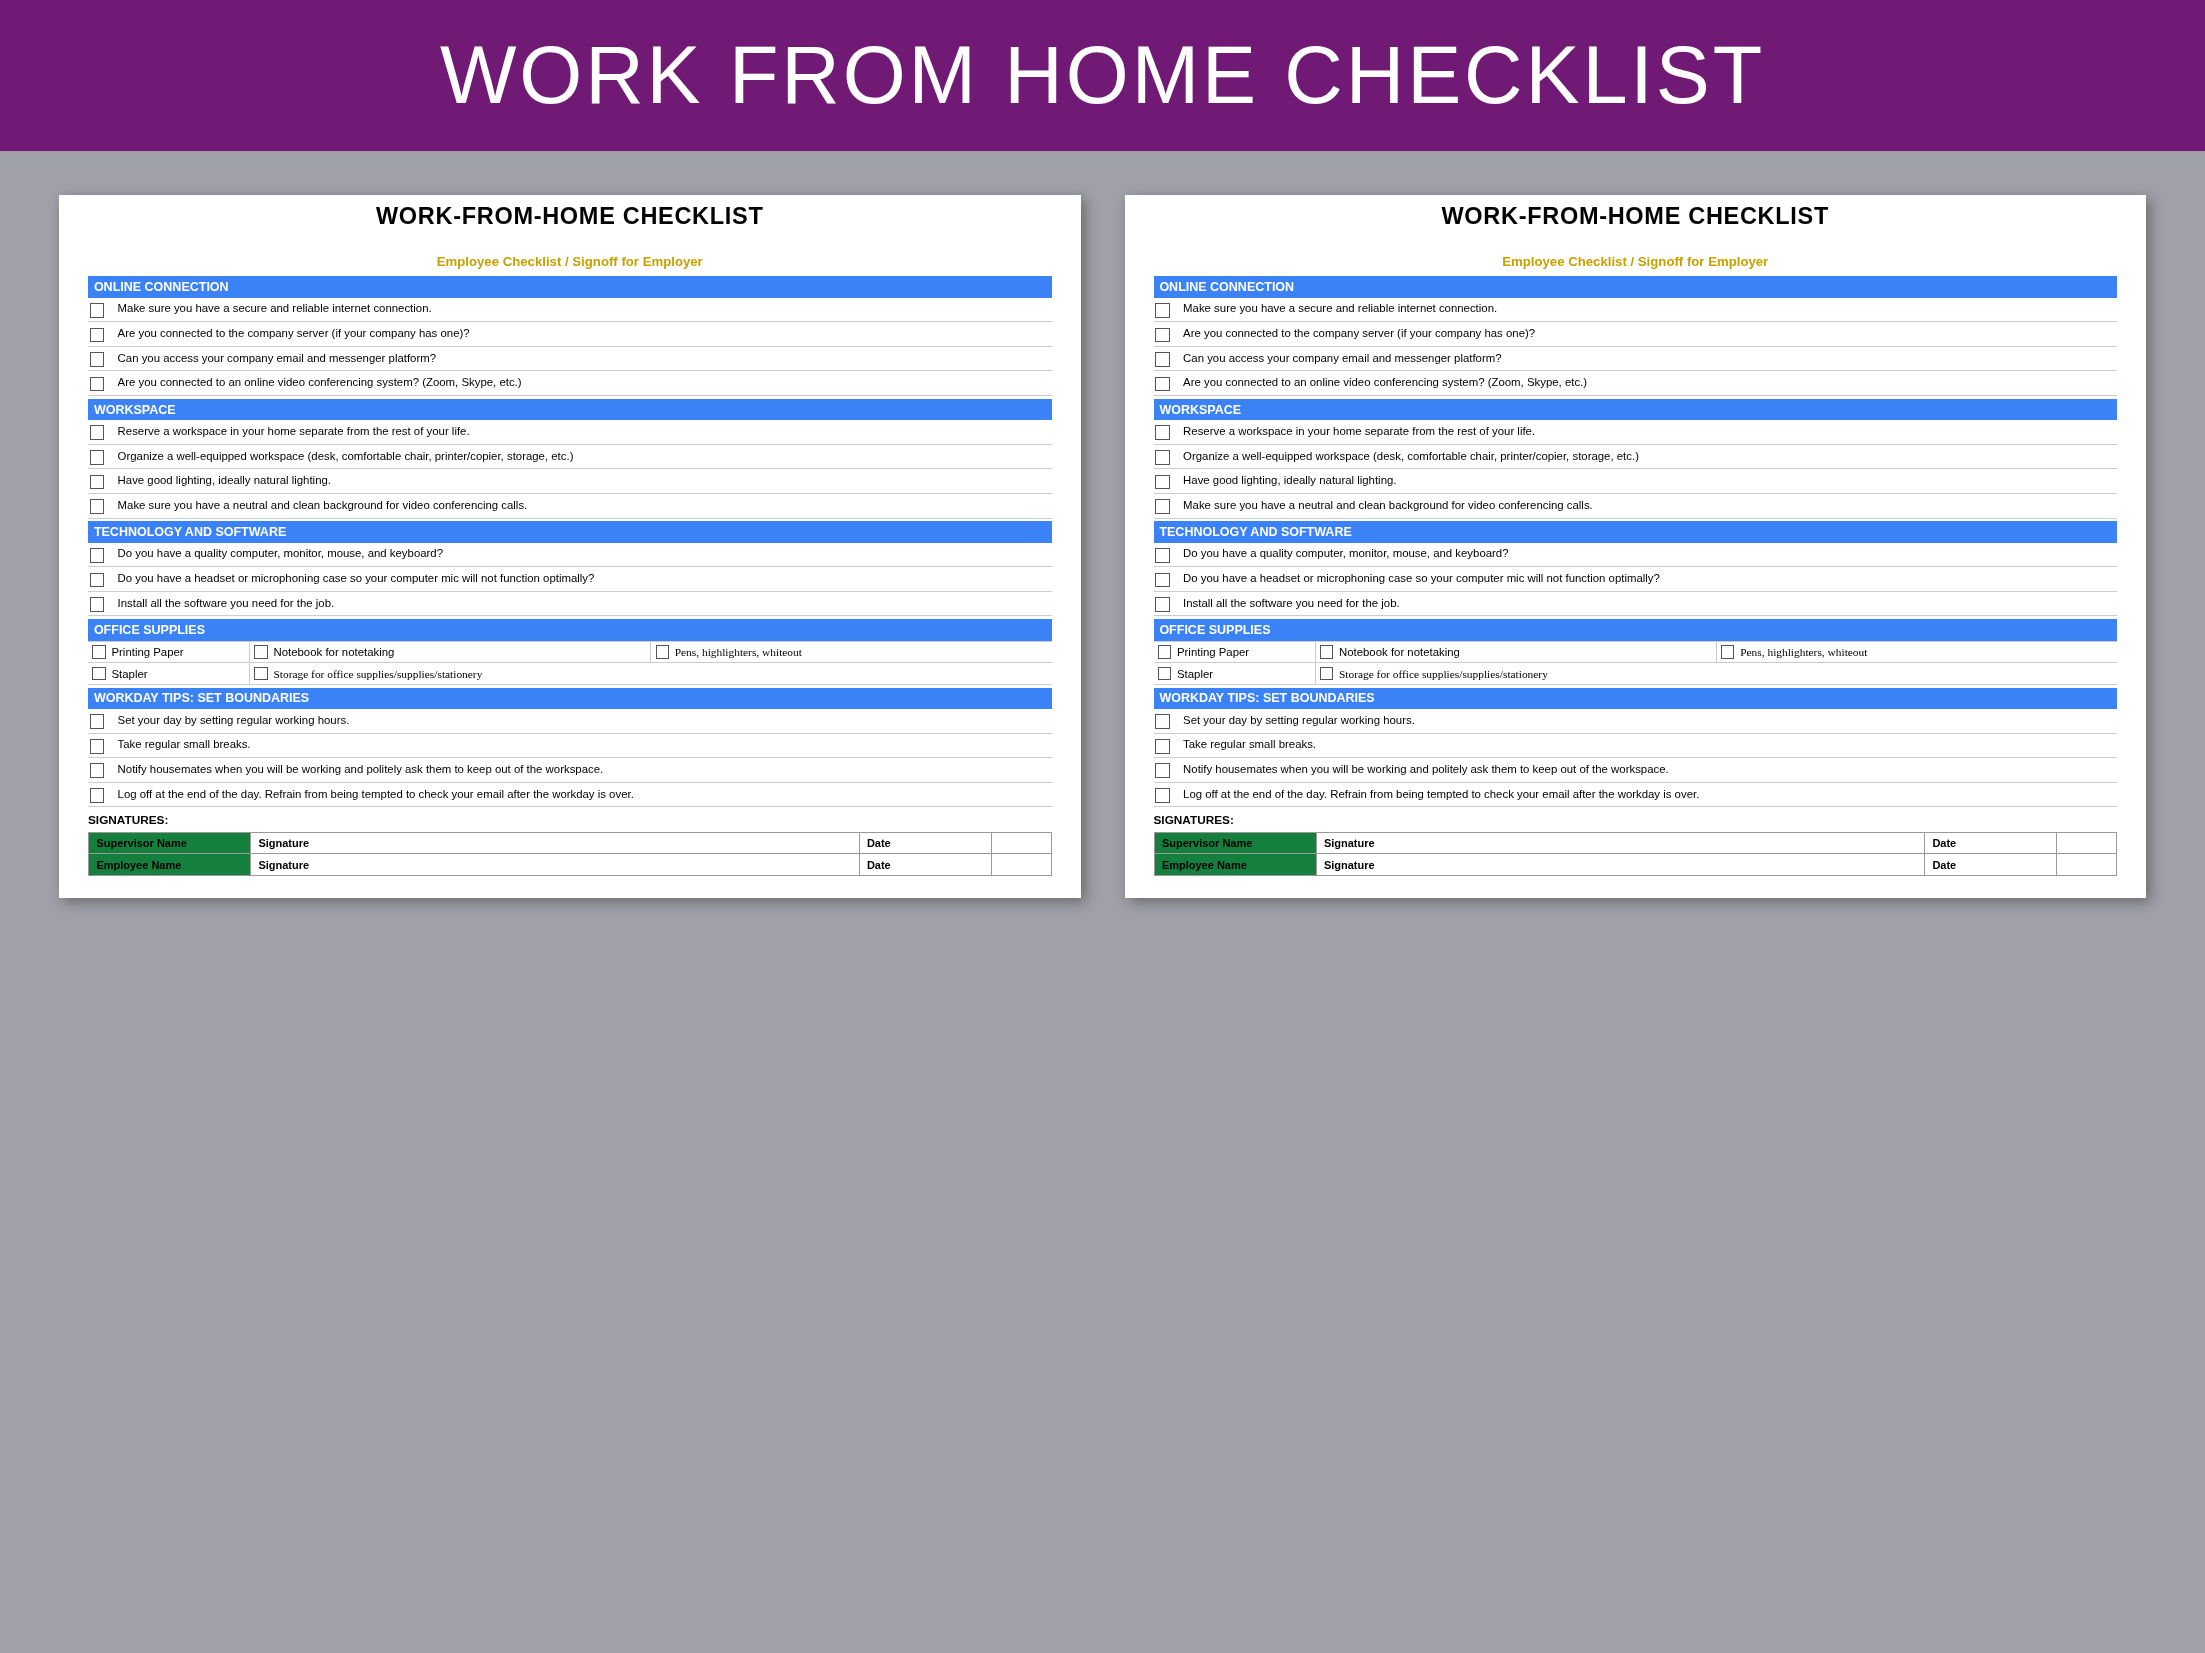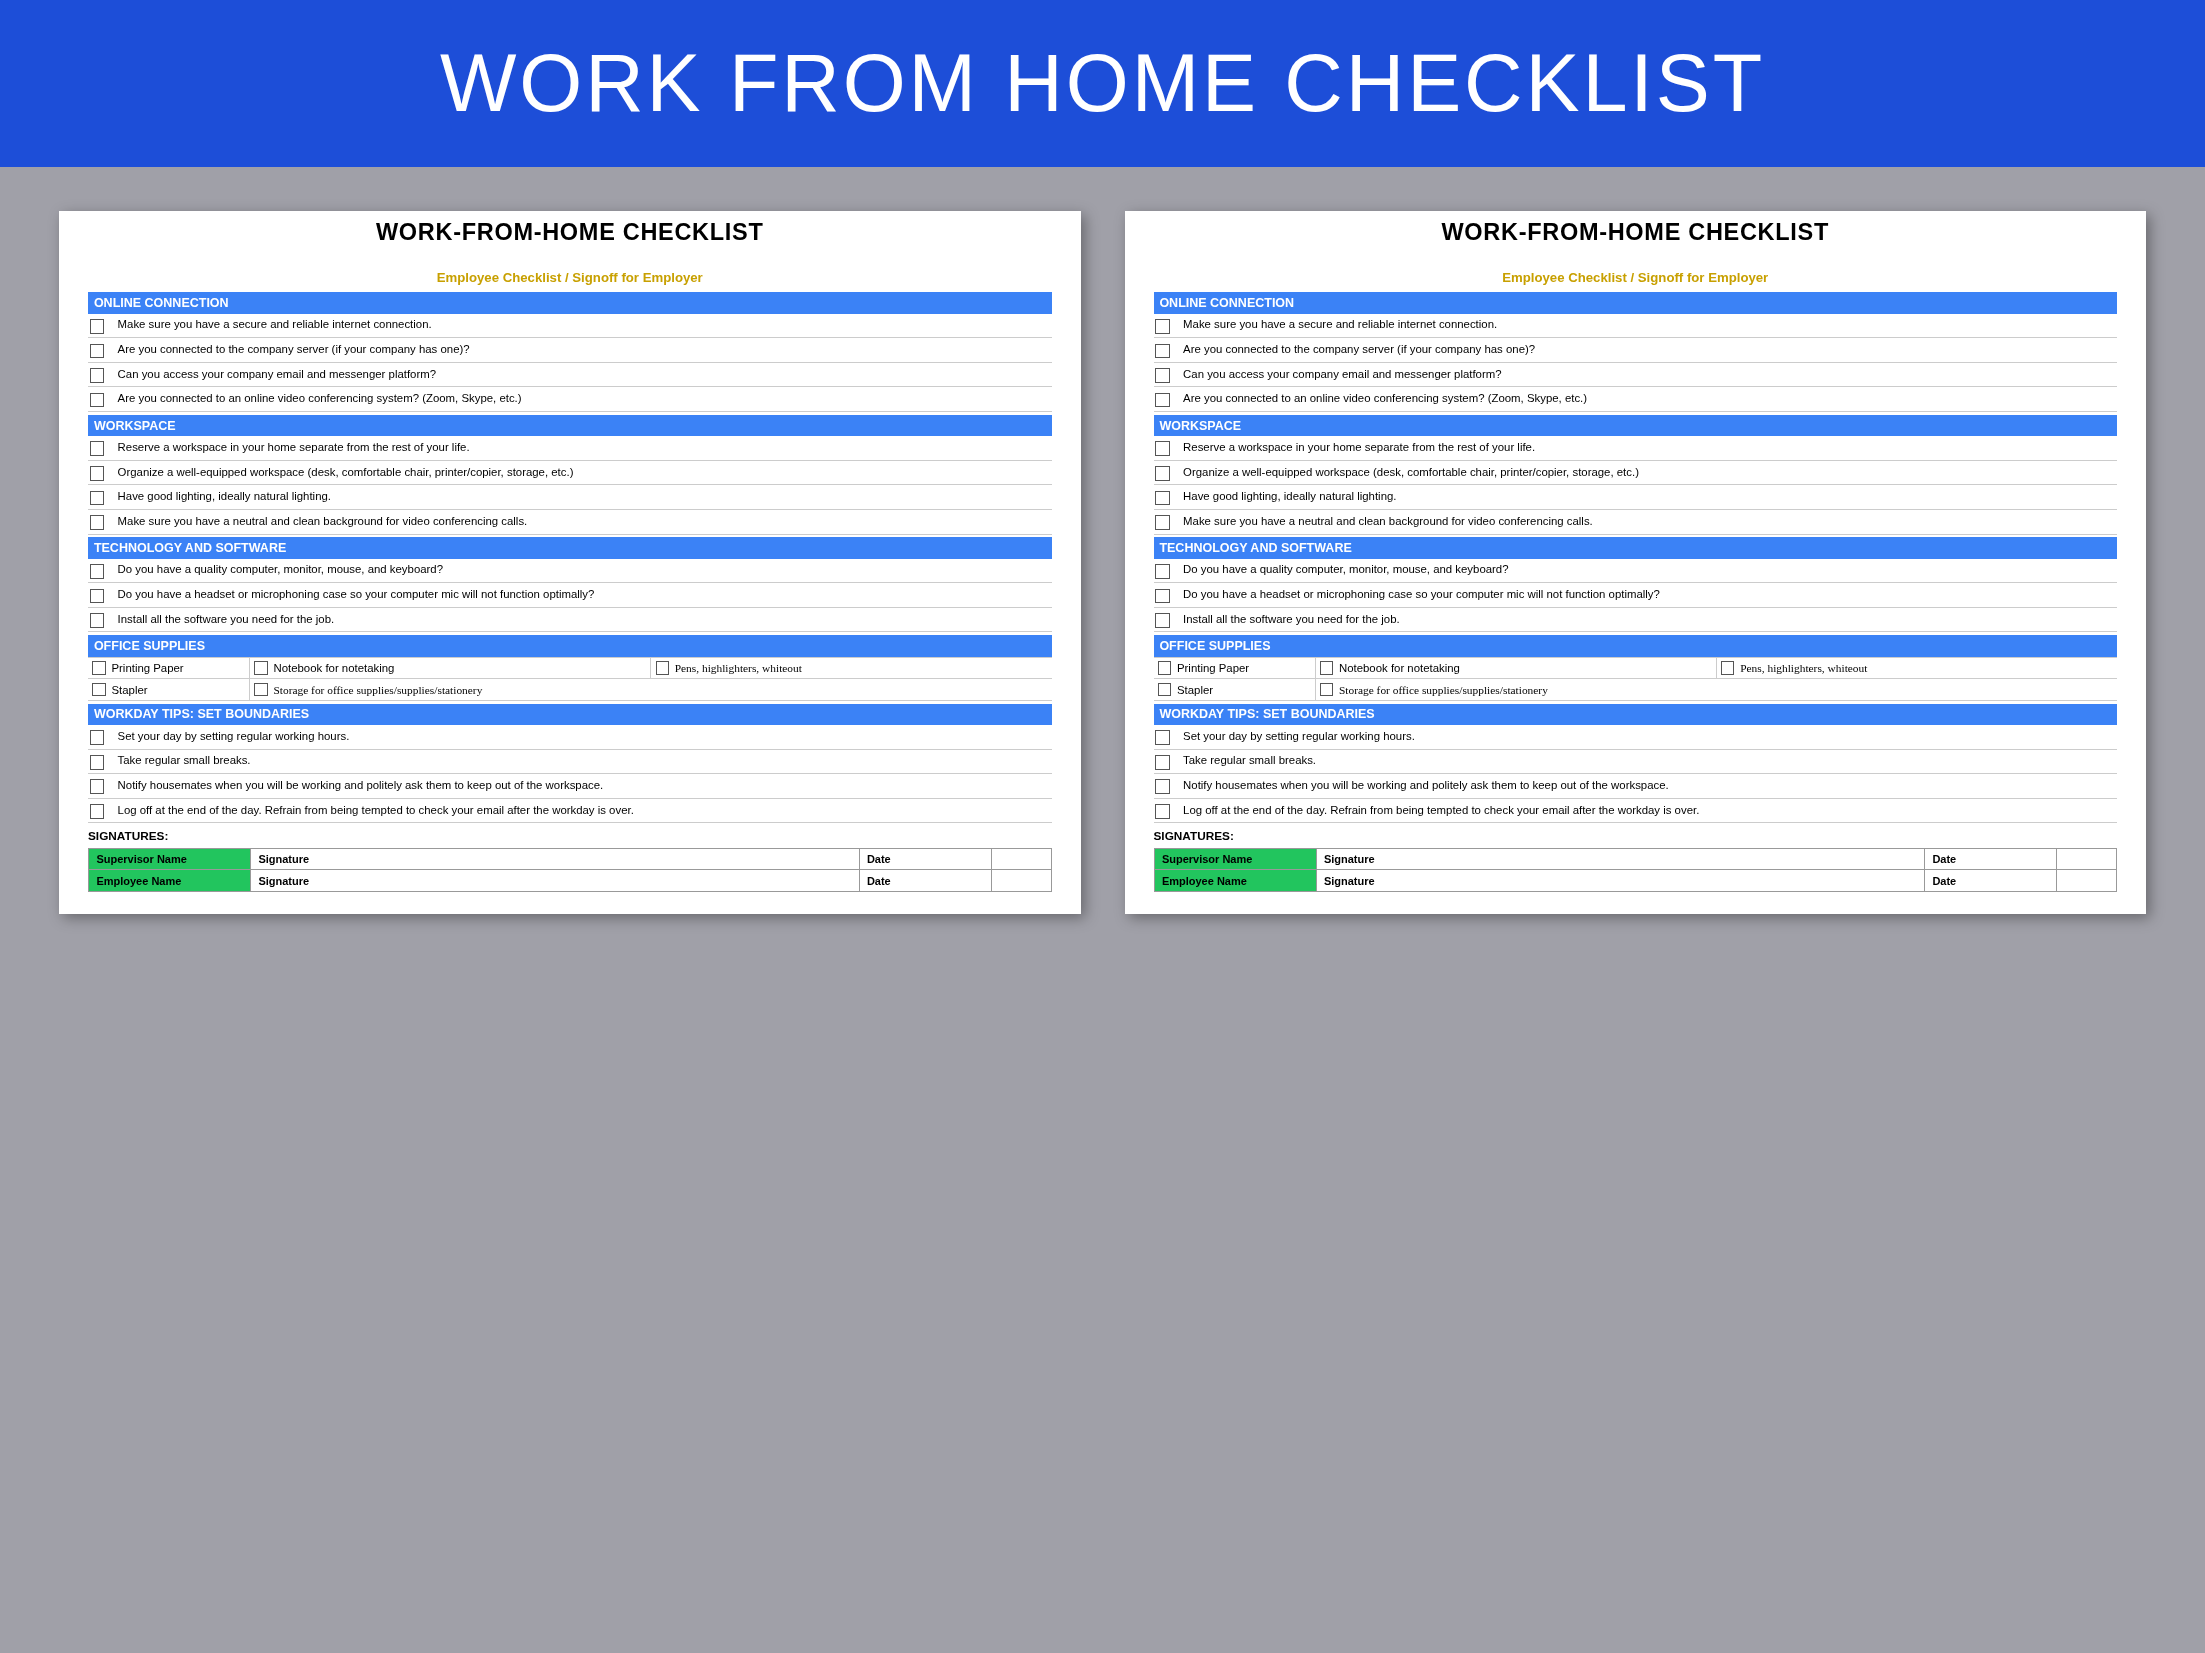--- a/index.html
+++ b/index.html
@@ -3,23 +3,23 @@
   <meta charset="utf-8">
   <style>
     * { box-sizing: border-box; margin: 0; padding: 0; }
     body {
       background-color: #a0a0a8;
       font-family: Arial, sans-serif;
       width: 2205px;
       min-height: 1654px;
     }
     .header-banner {
-      background-color: #1d4ed8;
+      background-color: #701a75;
       width: 100%;
-      padding: 37px 44px;
+      padding: 29px 44px;
       text-align: center;
     }
     .header-banner h1 {
       color: #ffffff;
       font-size: 81px;
       font-weight: 300;
       letter-spacing: 2.9px;
       font-family: Arial, sans-serif;
     }
     .main-content {
@@ -120,21 +120,21 @@
     .sig-cell {
       padding: 4.4px 7.4px;
       border-right: 0.7px solid #999;
     }
     .sig-cell:last-child {
       border-right: none;
     }
     .sig-cell.name-cell {
       width: 162px;
       font-weight: 700;
-      background: #22c55e;
+      background: #15803d;
     }
     .sig-cell.sig-field {
       flex: 2;
       font-weight: 700;
     }
     .sig-cell.date-cell {
       width: 132px;
       font-weight: 700;
     }
     .sig-cell.date-val {

